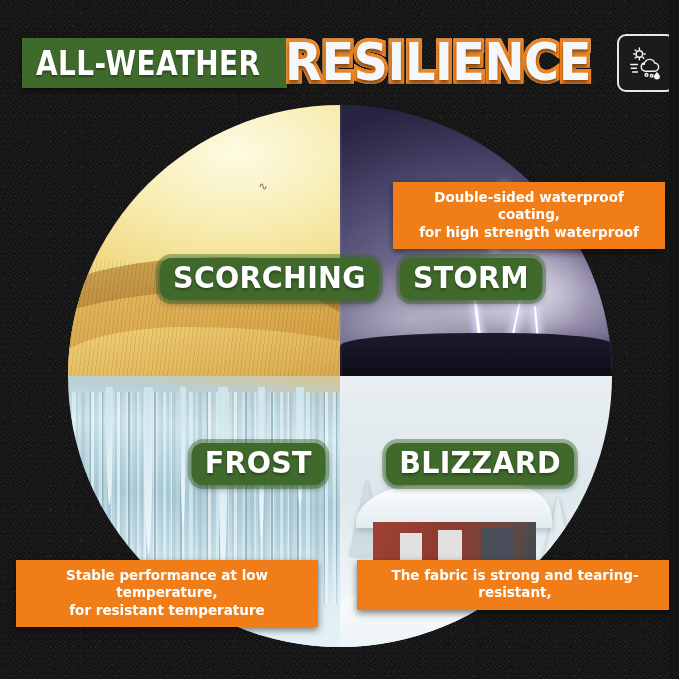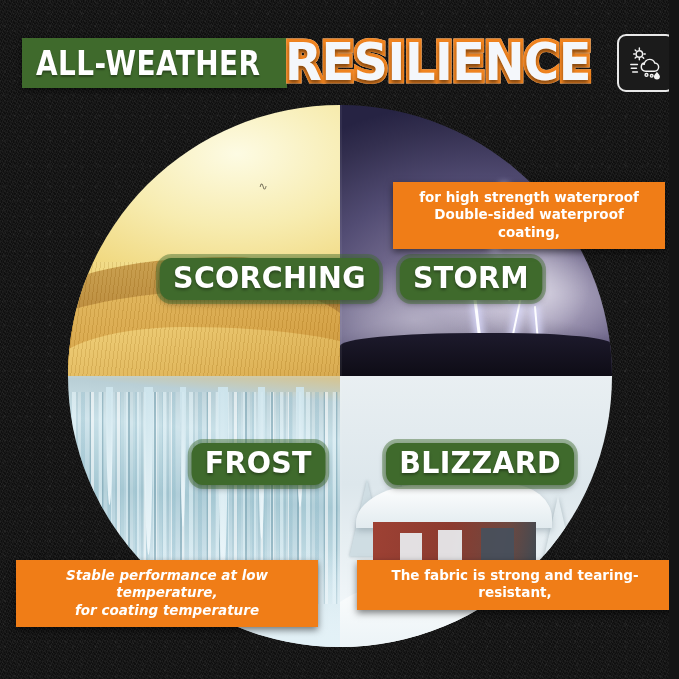--- a/index.html
+++ b/index.html
@@ -283,21 +283,21 @@
     font-family: "DejaVu Sans", sans-serif;
     font-size: 13.5px;
     font-weight: bold;
     line-height: 1.28;
     text-align: center;
     padding: 7px 12px 8px 12px;
     box-shadow: 0 3px 7px rgba(0,0,0,.5);
   }
   #caption-scorching { left: 38px;  top: 182px; width: 196px; }
   #caption-storm     { left: 393px; top: 182px; width: 248px; }
-  #caption-frost     { left: 16px;  top: 560px; width: 278px; font-style: italic; }
+  #caption-frost     { left: 16px;  top: 560px; width: 278px; }
   #caption-blizzard  { left: 357px; top: 560px; width: 292px; }
 </style>
 </head>
 <body>
 
 <div id="stage">
 
   <div id="bg-texture"></div>
 
   <div id="header">
@@ -382,24 +382,24 @@
     <div id="seam-v"></div>
     <div id="seam-h"></div>
   </div>
 
   <div class="zone-label" id="label-scorching">SCORCHING</div>
   <div class="zone-label" id="label-storm">STORM</div>
   <div class="zone-label" id="label-frost">FROST</div>
   <div class="zone-label" id="label-blizzard">BLIZZARD</div>
 
   <div class="caption" id="caption-storm">
+    <div>Double-sided waterproof coating,</div>
     <div>for high strength waterproof</div>
-    <div>Double-sided waterproof coating,</div>
   </div>
   <div class="caption" id="caption-frost">
     <div>Stable performance at low temperature,</div>
-    <div>for coating temperature</div>
+    <div>for resistant temperature</div>
   </div>
   <div class="caption" id="caption-blizzard">
     <div>The fabric is strong and tearing-resistant,</div>
   </div>
 
 </div>
 
 </body></html>

